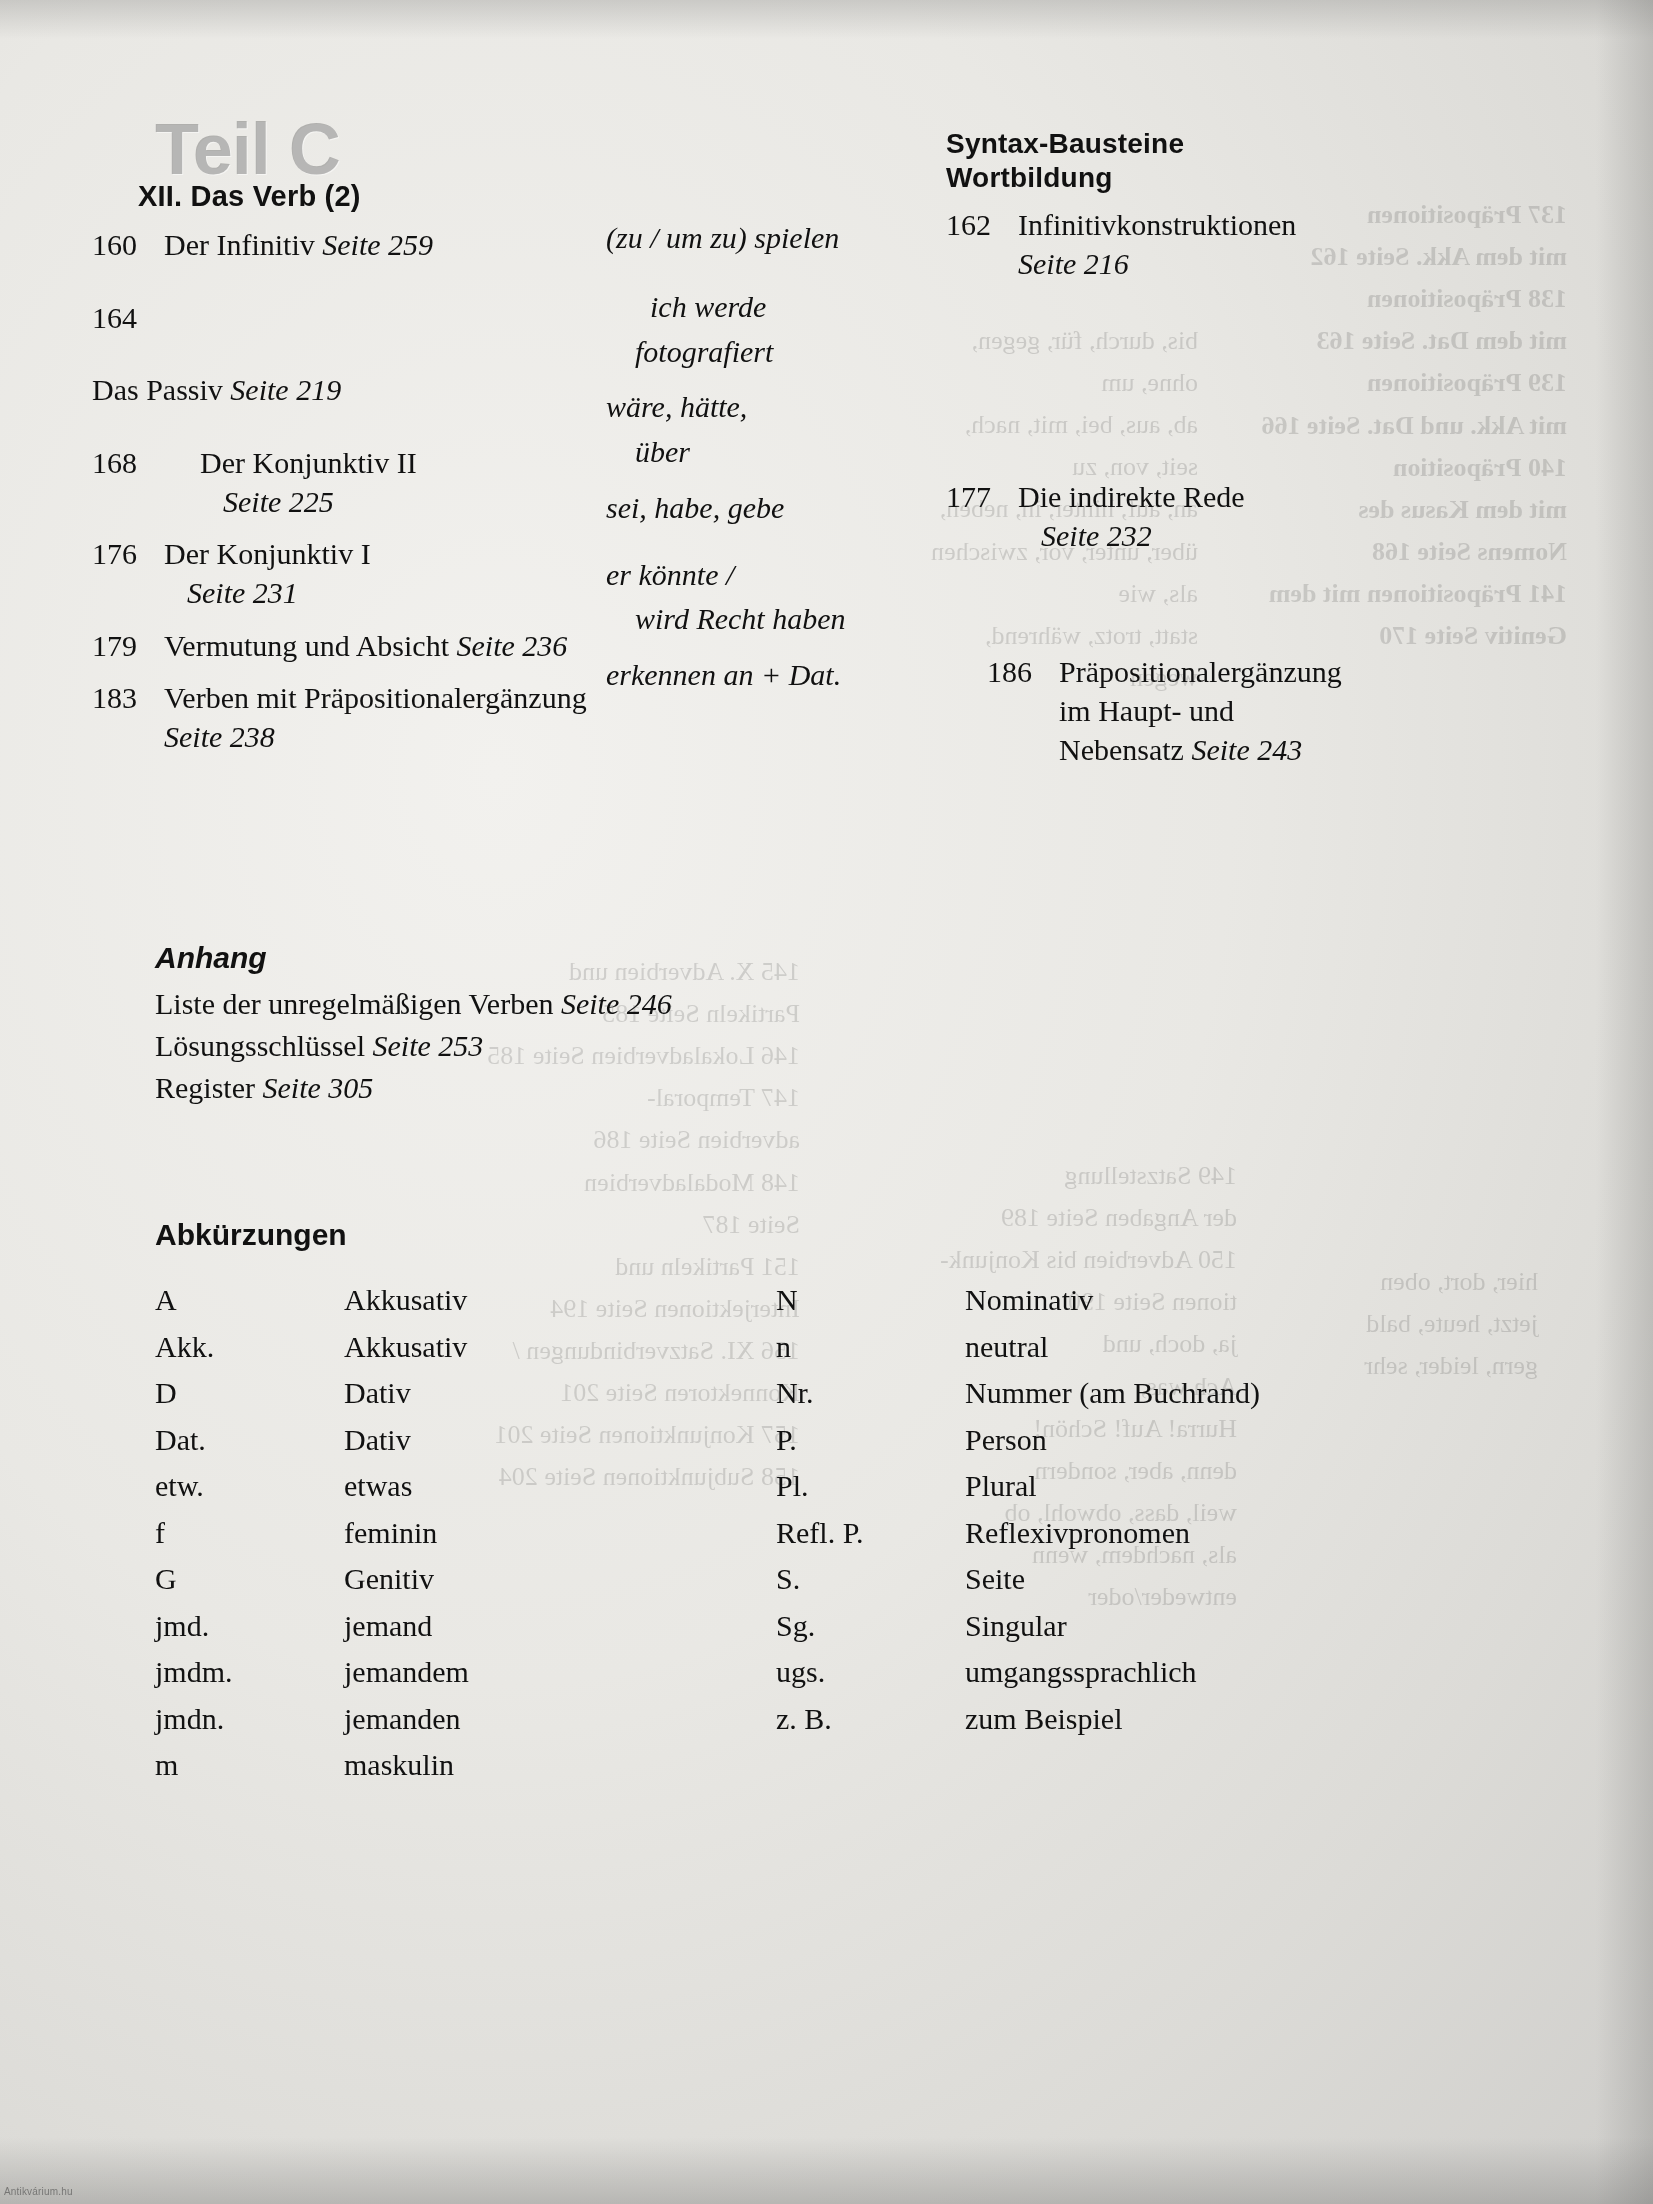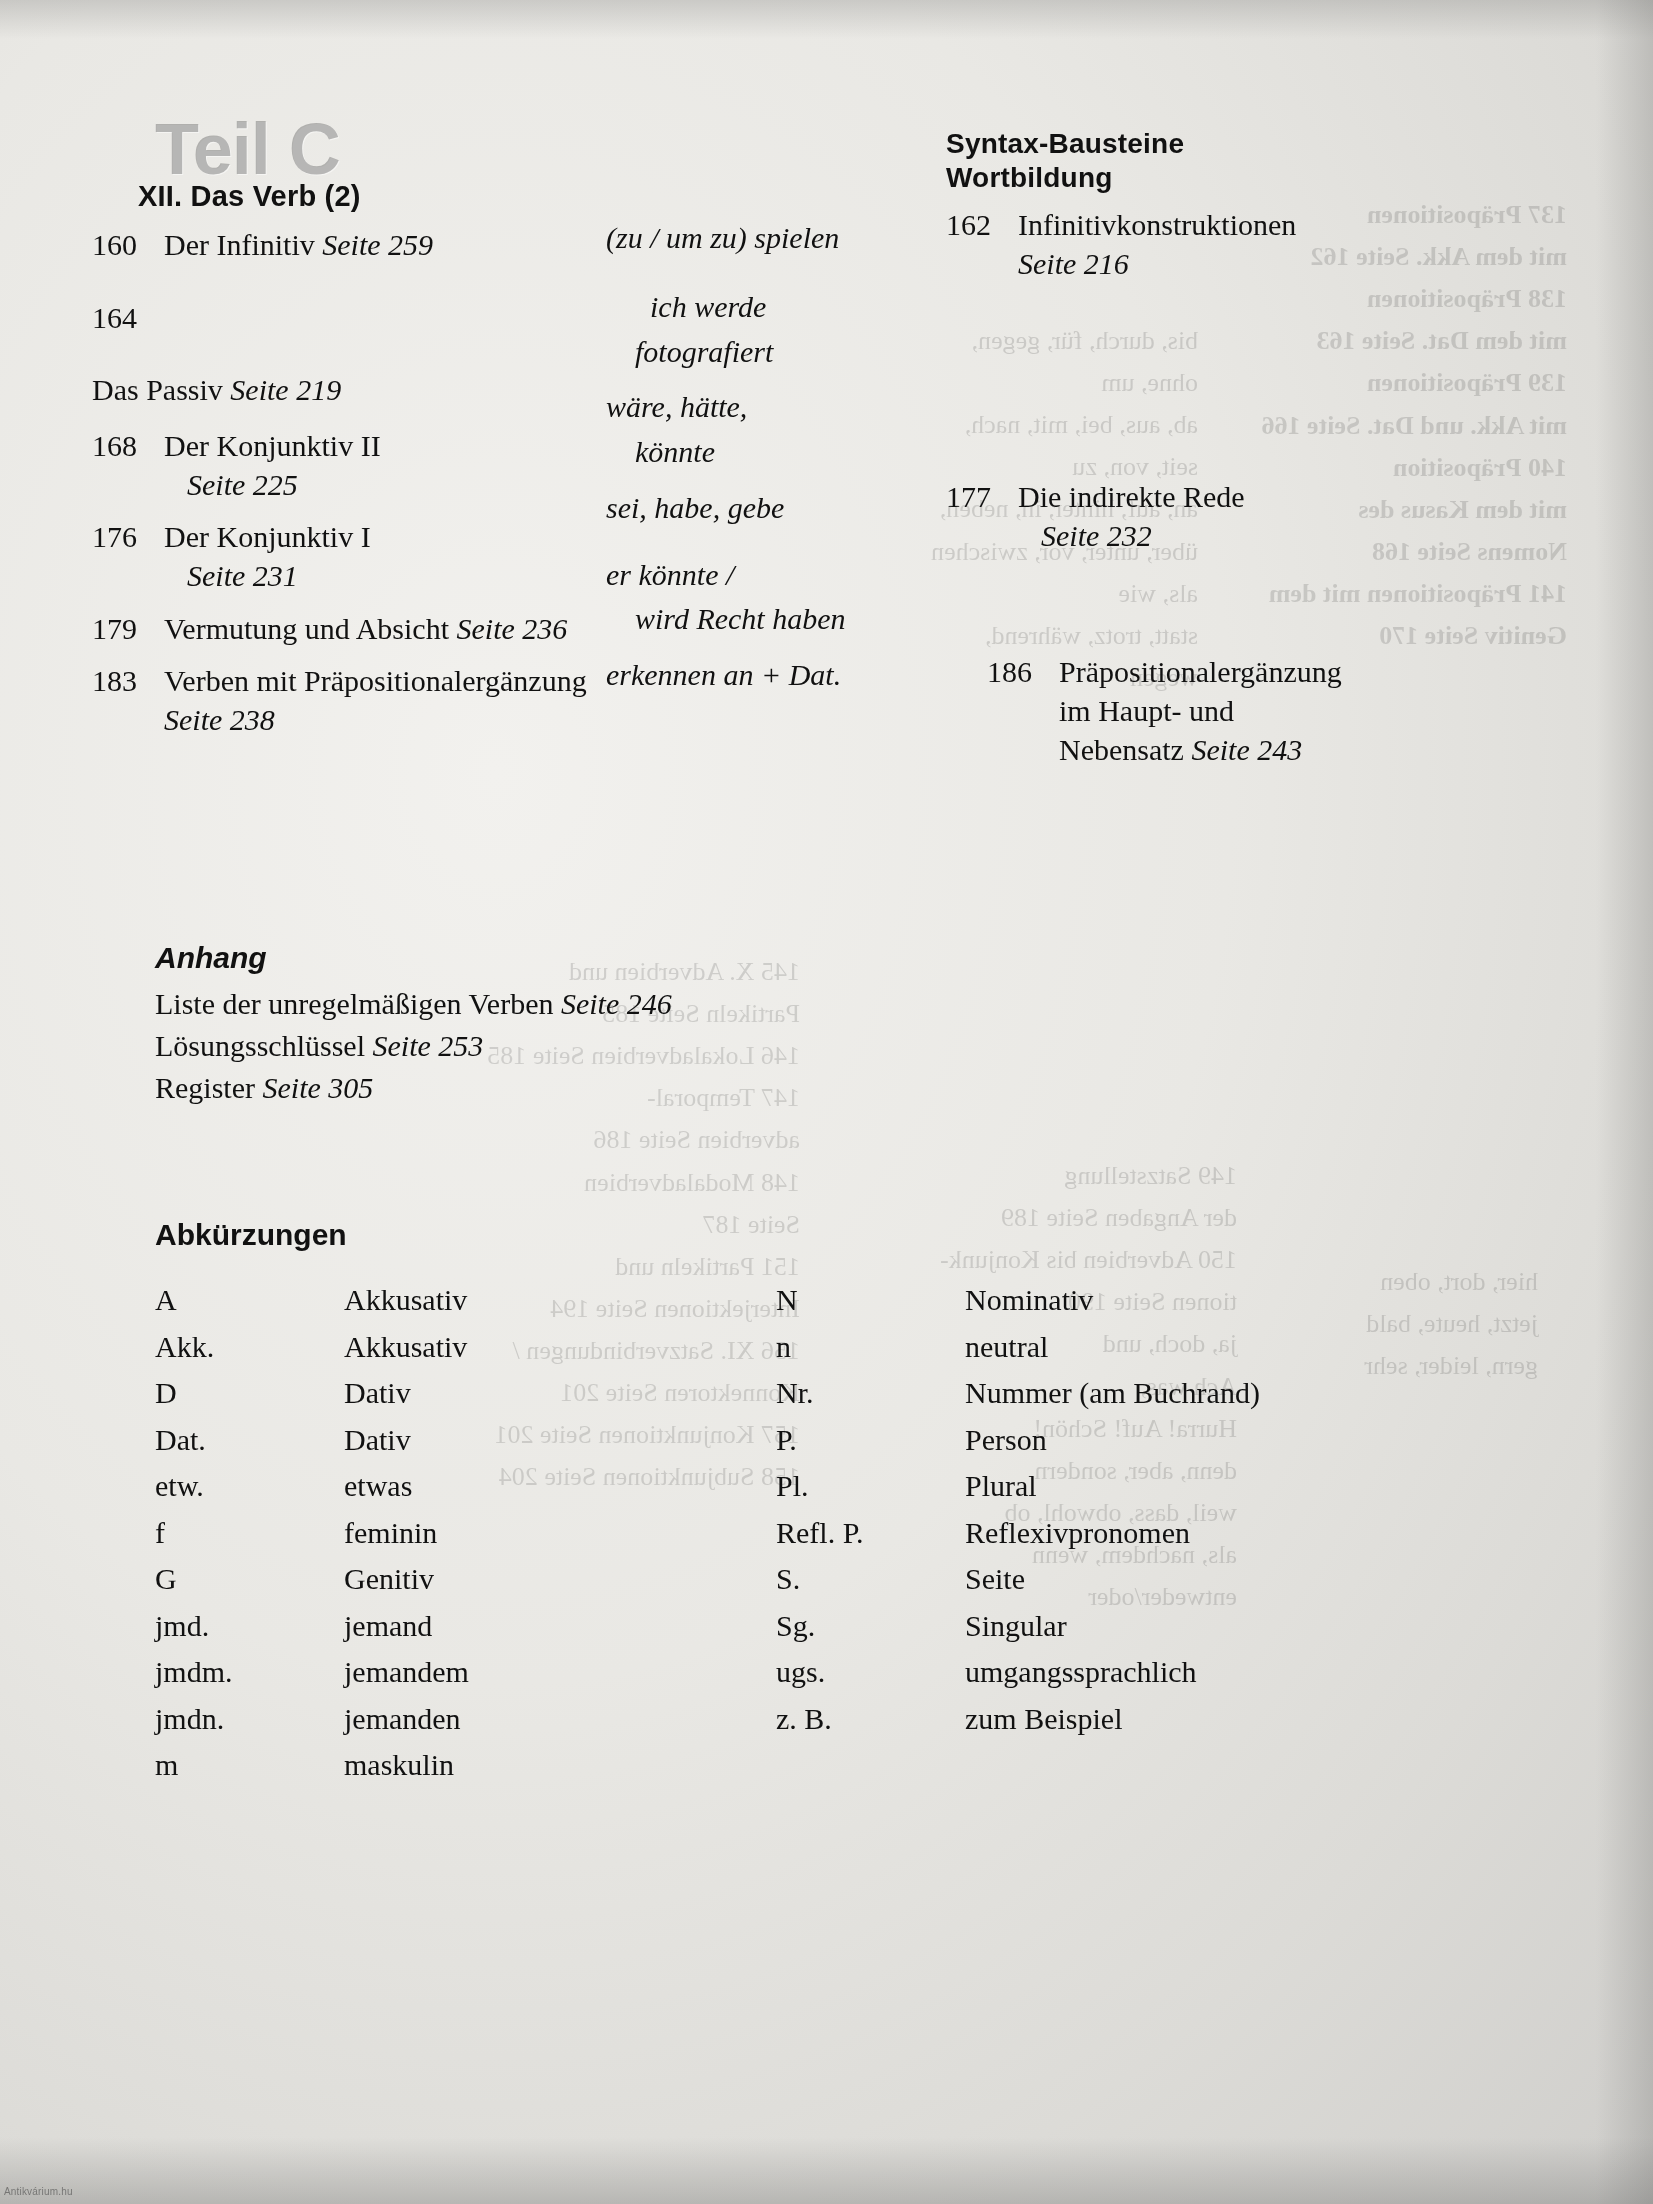--- a/index.html
+++ b/index.html
@@ -275,21 +275,21 @@
       <div class="entry">
         <span class="num">160</span>
         <span class="txt"><span>Der Infinitiv</span> <i>Seite 259</i></span>
       </div>
 
       <div class="entry" style="margin-top:34px;flex-direction:column;">
         <span class="num">164</span>
         <span class="txt"><span>Das Passiv</span> <i>Seite 219</i></span>
       </div>
 
-      <div class="entry" style="margin-top:17px;">
+      <div class="entry" style="margin-top:34px;gap:36px;">
         <span class="num">168</span>
         <span class="txt"><span>Der Konjunktiv II</span><br><span style="display:inline-block;width:23px"></span><i>Seite 225</i></span>
       </div>
 
       <div class="entry">
         <span class="num">176</span>
         <span class="txt"><span>Der Konjunktiv I</span><br><span style="display:inline-block;width:23px"></span><i>Seite 231</i></span>
       </div>
 
       <div class="entry">
@@ -301,21 +301,21 @@
         <span class="num">183</span>
         <span class="txt"><span>Verben mit Präpositionalergänzung</span> <i>Seite 238</i></span>
       </div>
     </div>
 
     <div class="toc-mid">
       <div class="mid-line">(zu / um zu) spielen</div>
       <div class="mid-line mid-gap-a">ich werde</div>
       <div class="mid-line mid-indent">fotografiert</div>
       <div class="mid-line mid-gap-c">wäre, hätte,</div>
-      <div class="mid-line mid-indent">könnte</div>
+      <div class="mid-line mid-indent">über</div>
       <div class="mid-line mid-gap-c">sei, habe, gebe</div>
       <div class="mid-line mid-gap-b">er könnte /</div>
       <div class="mid-line mid-indent">wird Recht haben</div>
       <div class="mid-line mid-gap-c"><span>erkennen an + Dat.</span></div>
     </div>
 
     <div class="toc-right">
       <div class="sec-title-right">Syntax-Bausteine</div>
       <div class="sec-title-right" style="margin-bottom:11.6px;">Wortbildung</div>
 

